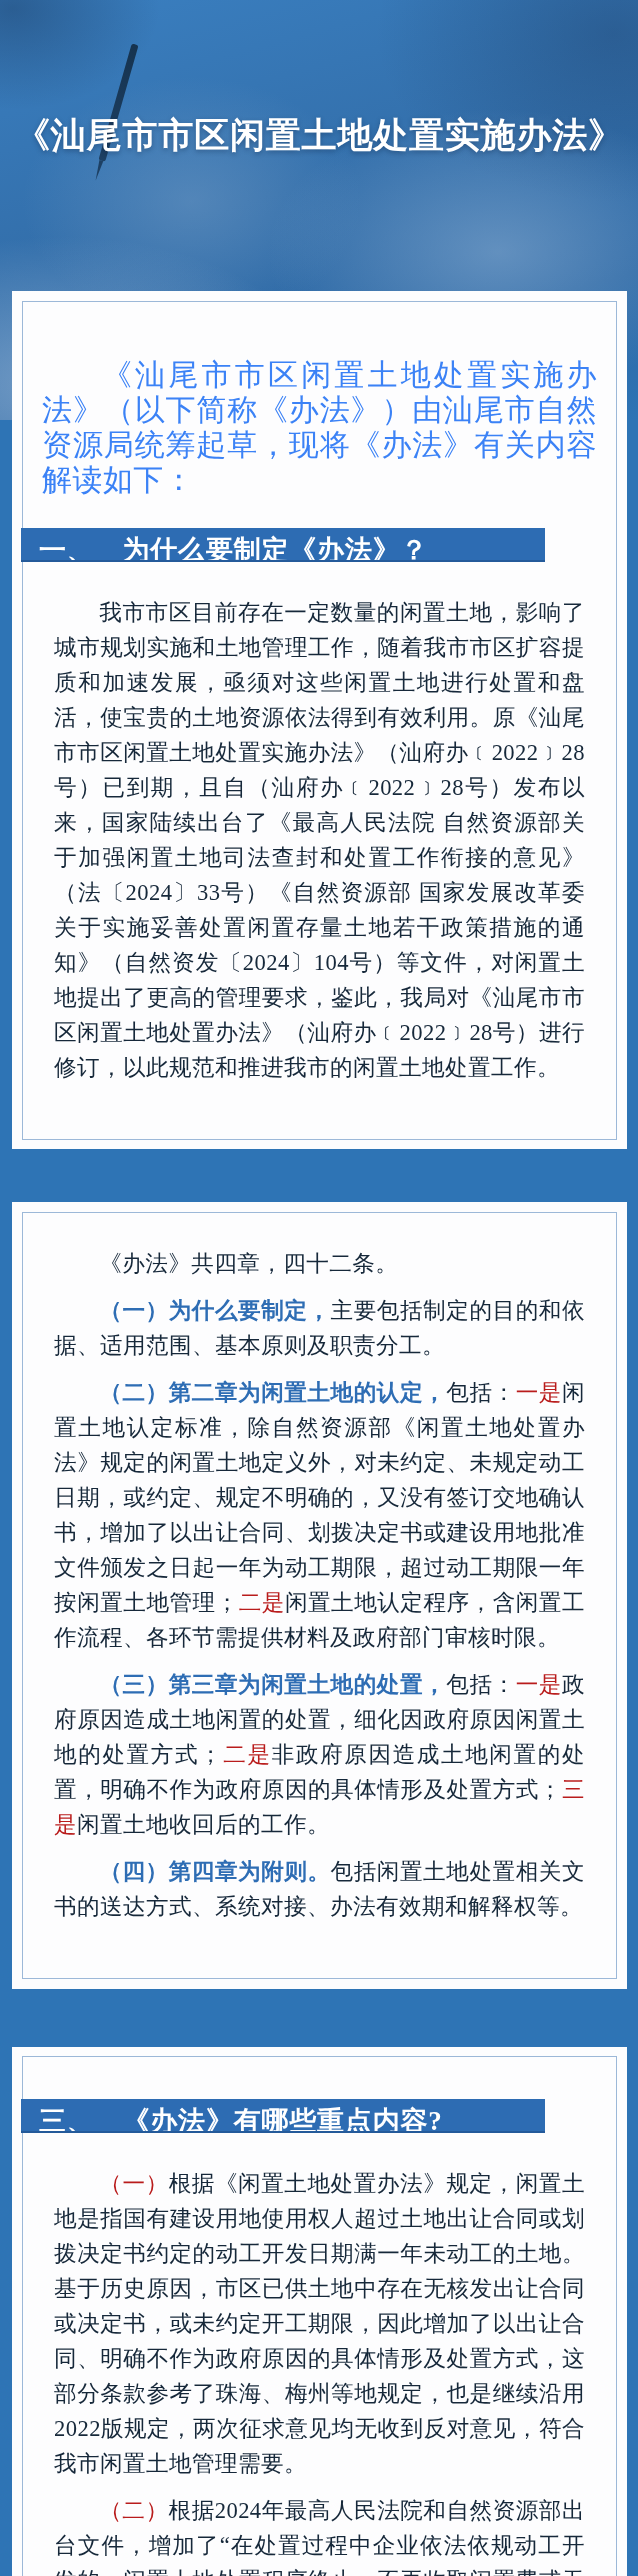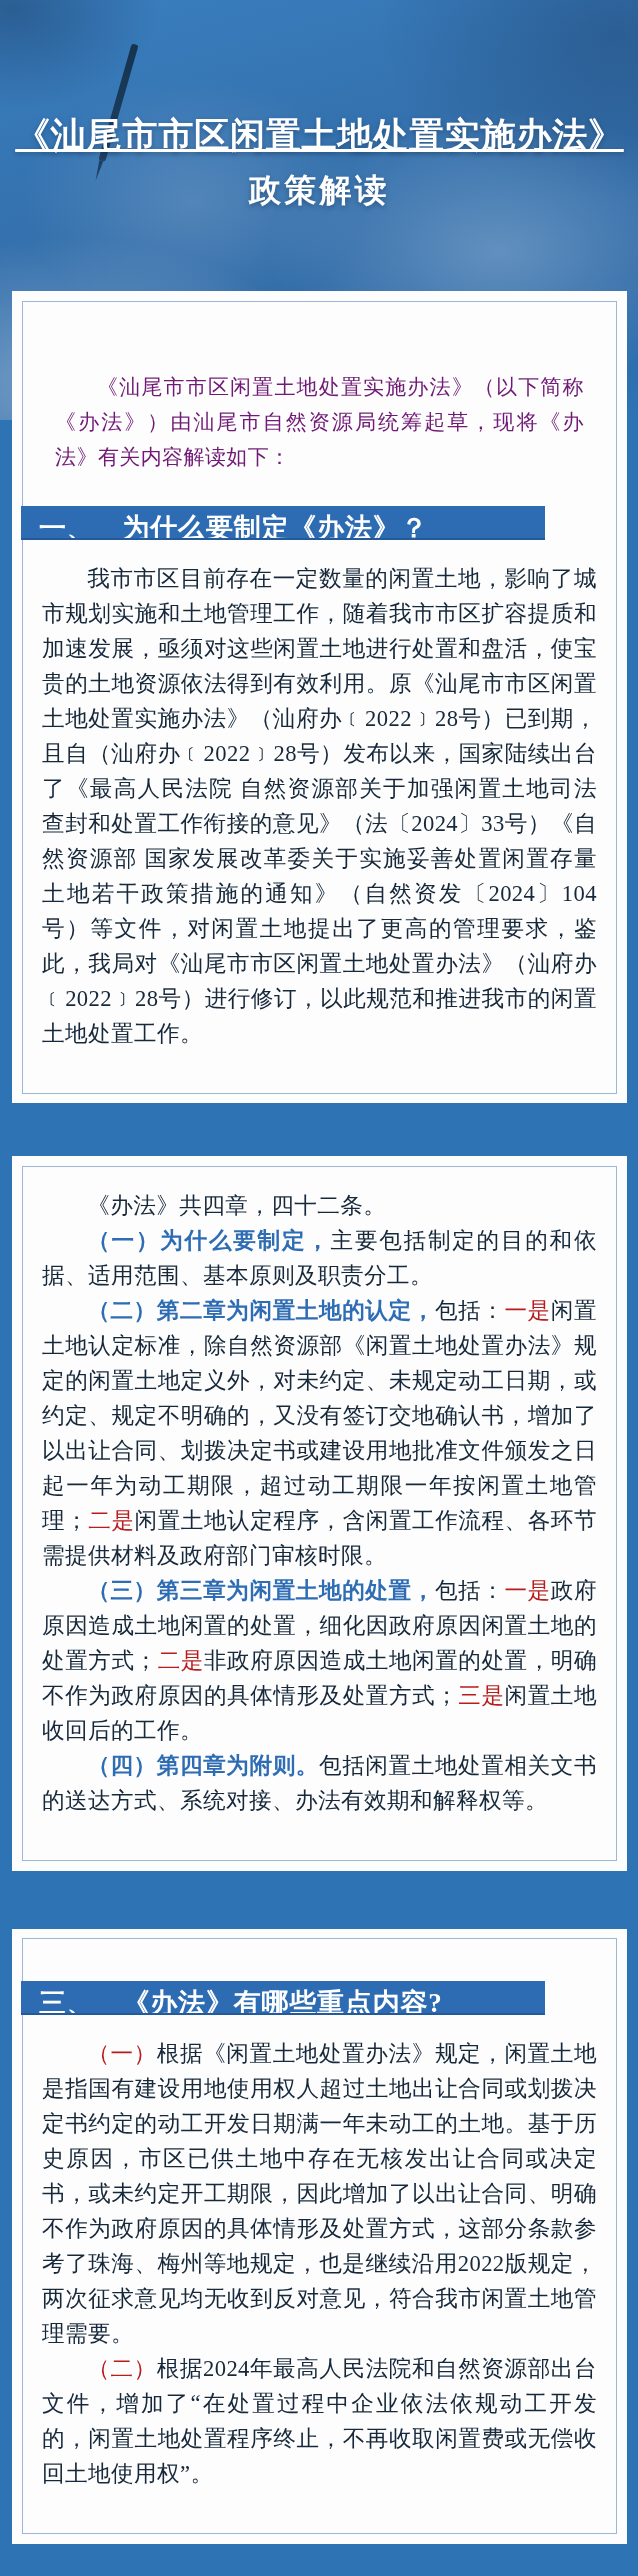--- a/index.html
+++ b/index.html
@@ -29,60 +29,59 @@
   .pen:after{
     content:"";position:absolute;left:0.8px;bottom:-21px;width:0;height:0;
     border-left:2.4px solid transparent;border-right:2.4px solid transparent;
     border-top:21px solid #1d4064;
   }
   .hero-title{
     position:absolute;left:0;right:0;top:112px;z-index:2;
     text-align:center;color:#ffffff;
     text-shadow:0 1.6px 4.8px rgba(10,30,60,.35);
   }
-  .hero-title .l1{font-size:35px;font-weight:bold;letter-spacing:0.8px;text-decoration:underline;}
+  .hero-title .l1{font-size:35px;font-weight:bold;letter-spacing:0.8px;}
   .hero-title .l2{font-size:32px;font-weight:bold;margin-top:9.7px;letter-spacing:3.2px;}
   
   .card{
     position:relative;z-index:1;
     margin:0 12px;background:#fdfdfe;padding:9.7px;
   }
   .card.gap-md{margin-top:53px;}
   .card.gap-lg{margin-top:58px;}
   .frame{border:1.6px solid #9cb8d8;padding:0 0 42px 0;}
   .intro-para{
-    padding:55px 19.4px 0;margin:13px;
-    font-size:21px;line-height:35px;color:#701a75;
+    padding:55px 19.4px 0;margin:0;
+    font-size:30px;line-height:35px;color:#3b82f6;
     text-indent:2em;text-align:justify;letter-spacing:0.4px;
   }
   .banner{
     box-sizing:border-box;
     margin:31px 0 0 -1.6px;width:524px;height:34px;
     background:#2d6cb3;
     border-bottom:2.4px solid rgba(15,50,95,.30);
     color:#ffffff;font-weight:bold;font-size:27px;line-height:44px;
     padding-left:18px;letter-spacing:0.8px;
     white-space:nowrap;overflow:hidden;
   }
   .card-body{padding:21px 19.4px 0;font-size:22.6px;line-height:35px;color:#16283a;text-align:justify;letter-spacing:0.4px;}
-  .card-body p{margin:0;text-indent:2em;}
+  .card-body p{margin:12px;text-indent:2em;}
   .run-n{color:#16283a;}
   .run-b{color:#2e6db4;font-weight:bold;}
   .run-l{color:#b91c1c;}
 </style>
 </head>
 <body>
 
 <header class="hero">
   <div class="photo-bg">
     <div class="pen"></div>
   </div>
   <div class="hero-title">
     <div class="l1">《汕尾市市区闲置土地处置实施办法》</div>
-    <div class="l2">政策解读</div>
   </div>
 </header>
 
 <section class="card">
   <div class="frame">
     <p class="intro-para">《汕尾市市区闲置土地处置实施办法》（以下简称《办法》）由汕尾市自然资源局统筹起草，现将《办法》有关内容解读如下：</p>
     <div class="banner">一、　为什么要制定《办法》？</div>
     <div class="card-body">
       <p><span class="run-n">我市市区目前存在一定数量的闲置土地，影响了城市规划实施和土地管理工作，随着我市市区扩容提质和加速发展，亟须对这些闲置土地进行处置和盘活，使宝贵的土地资源依法得到有效利用。原《汕尾市市区闲置土地处置实施办法》（汕府办﹝2022﹞28号）已到期，且自（汕府办﹝2022﹞28号）发布以来，国家陆续出台了《最高人民法院 自然资源部关于加强闲置土地司法查封和处置工作衔接的意见》（法〔2024〕33号）《自然资源部 国家发展改革委关于实施妥善处置闲置存量土地若干政策措施的通知》（自然资发〔2024〕104号）等文件，对闲置土地提出了更高的管理要求，鉴此，我局对《汕尾市市区闲置土地处置办法》（汕府办﹝2022﹞28号）进行修订，以此规范和推进我市的闲置土地处置工作。</span></p>
     </div>

